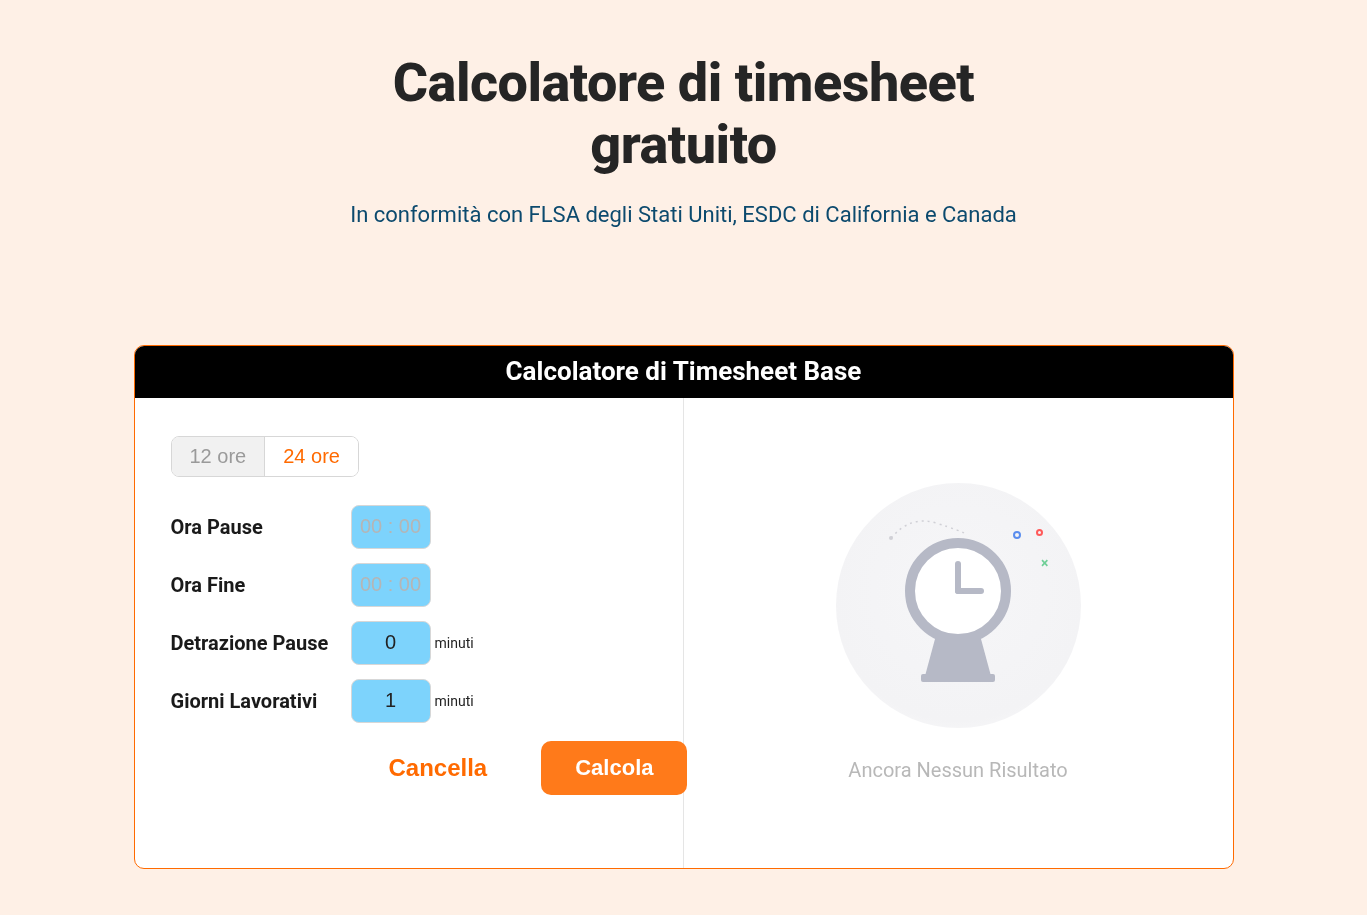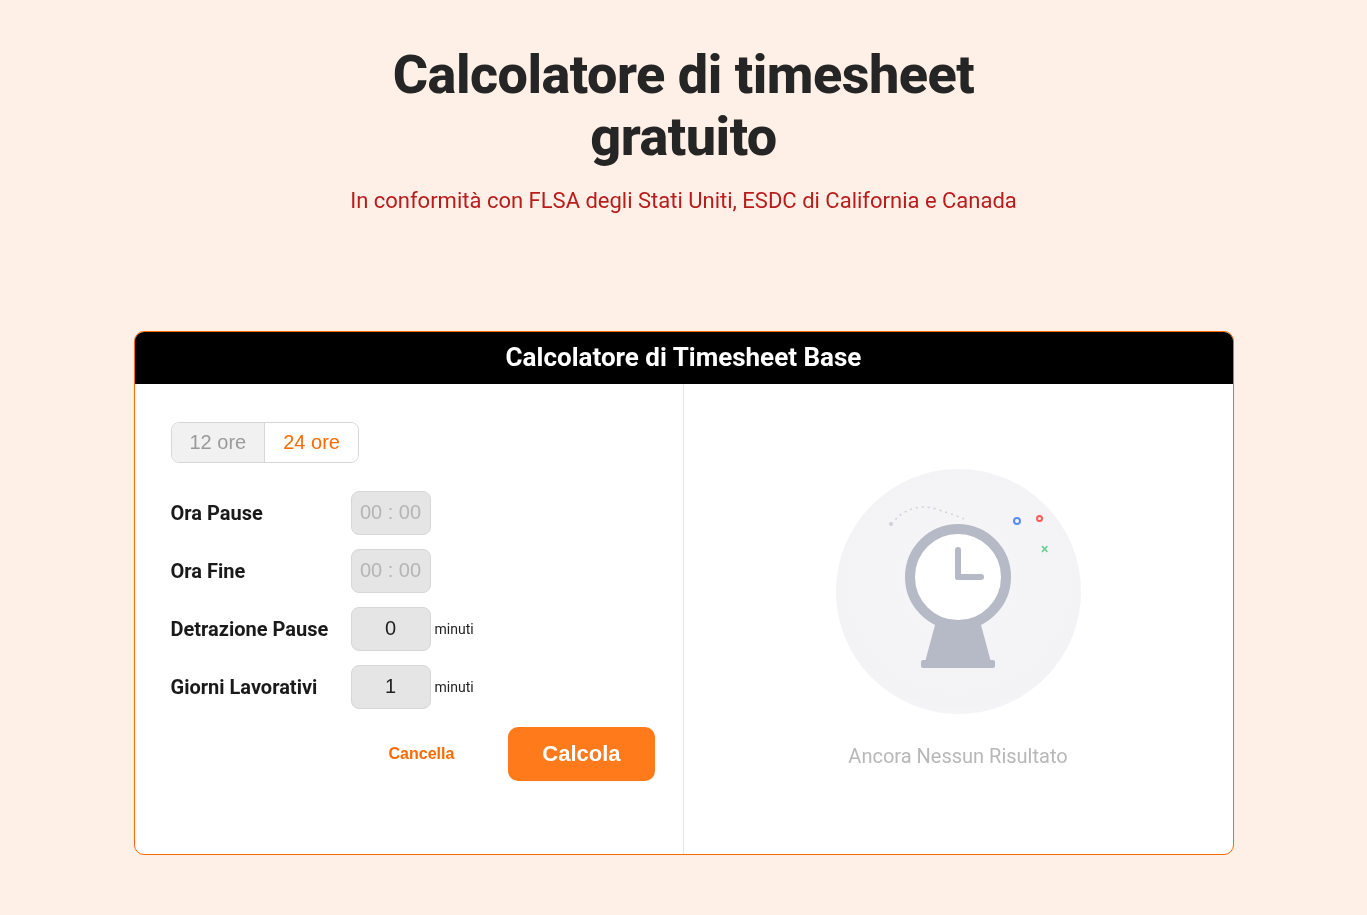--- a/index.html
+++ b/index.html
@@ -6,39 +6,39 @@
   body {
     font-family: -apple-system, BlinkMacSystemFont, "Segoe UI", Roboto, "Helvetica Neue", Arial, sans-serif;
     background: #fef0e6;
     width: 1367px;
     height: 915px;
     overflow: hidden;
   }
   .page-container {
     max-width: 1140px;
     margin: 0 auto;
-    padding: 8px 20px;
+    padding: 16px 20px;
   }
   .heading {
     text-align: center;
     padding-top: 36px;
   }
   .heading h1 {
     font-size: 54px;
     font-weight: 800;
     color: #252525;
     line-height: 1.15;
     letter-spacing: -0.5px;
     max-width: 700px;
     margin: 0 auto;
   }
   .heading p {
     font-size: 22px;
-    color: #b91c1c;
-    margin-top: 18px;
+    color: #0c4a6e;
+    margin-top: 24px;
     max-width: 700px;
     margin-left: auto;
     margin-right: auto;
     line-height: 1.35;
     text-align: center;
   }
   .card {
     margin-top: 115px;
     background: #fff;
     border: 1px solid #ff6a00;
@@ -104,41 +104,41 @@
     color: #1a1a1a;
   }
   .time-input, .num-input {
     border: 1px solid #d7d7d7;
     border-radius: 8px;
     text-align: center;
     font-size: 20px;
     color: #666;
     height: 44px;
     width: 80px;
-    background: #e5e5e5;
+    background: #7dd3fc;
   }
   .time-input::placeholder { color: #b5b5b5; }
   .num-input { color: #222; }
   .unit {
     margin-left: 4px;
     font-size: 14px;
     color: #222;
   }
   .actions {
     display: flex;
     gap: 32px;
     align-items: center;
     margin-top: 18px;
     margin-left: 218px;
   }
   .btn-cancel {
     background: none;
     border: none;
     color: #ff6a00;
-    font-size: 16px;
+    font-size: 24px;
     font-weight: 700;
     cursor: pointer;
   }
   .btn-calc {
     background: #ff7a1a;
     border: none;
     color: #fff;
     font-size: 22px;
     font-weight: 700;
     padding: 14px 34px;

